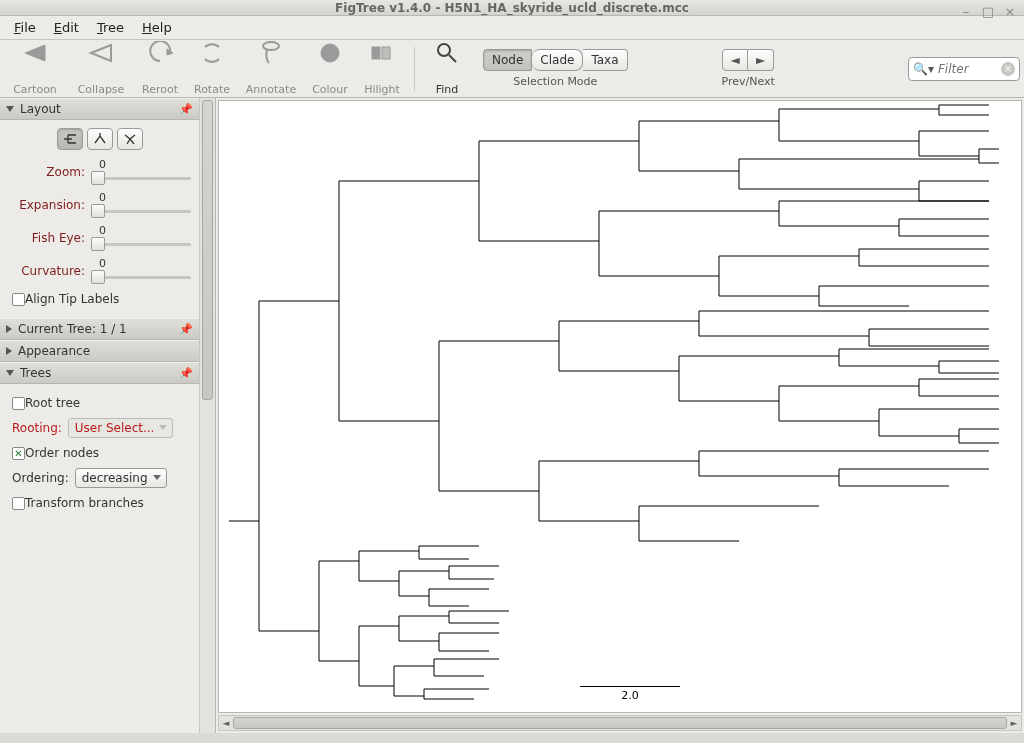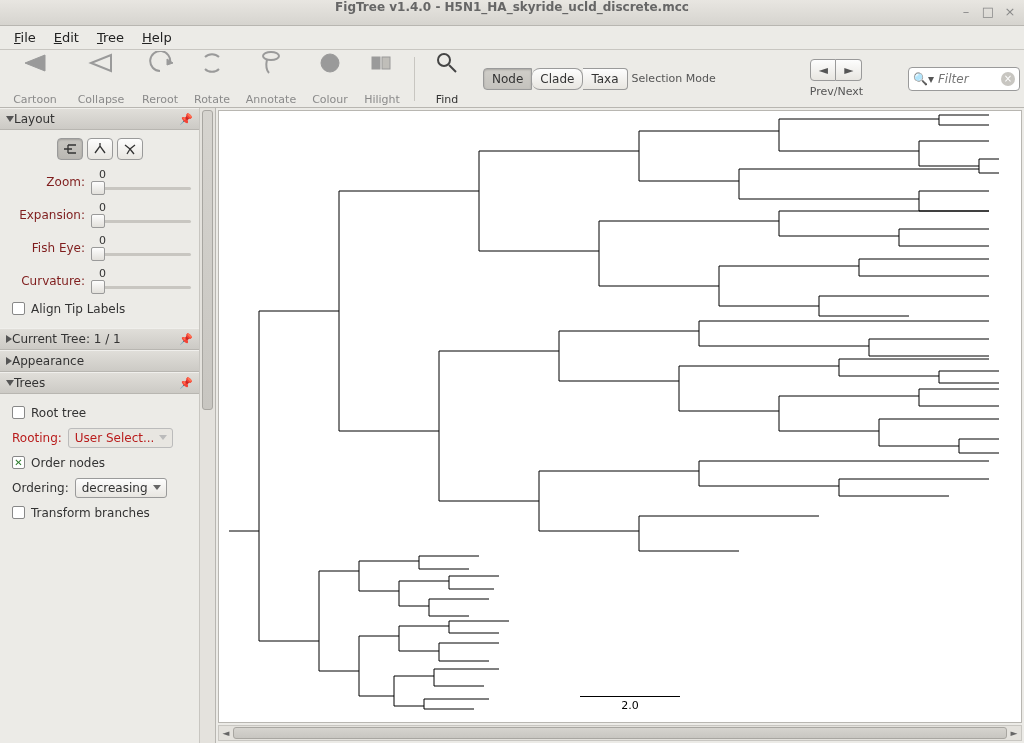--- a/index.html
+++ b/index.html
@@ -1,37 +1,37 @@
 <!DOCTYPE html>
 <html><head>
 <meta charset="utf-8">
 <style>
 * { box-sizing: border-box; margin: 0; padding: 0; font-family: "DejaVu Sans", "Liberation Sans", Arial, sans-serif; }
 body { width: 1024px; height: 743px; background: #dcdad5; overflow: hidden; font-size: 12px; color: #333; }
 
 
-.titlebar { height: 26px; background: linear-gradient(#e8e6e1,#d6d4cf); display:flex; justify-content:center; position:relative; border-bottom:1px solid #b8b6b1; }
+.titlebar { height: 16px; background: linear-gradient(#e8e6e1,#d6d4cf); display:flex; align-items:center; justify-content:center; position:relative; border-bottom:1px solid #b8b6b1; }
 .titlebar .title { font-weight:bold; color:#666; font-size:12px; }
 .titlebar .winbtns { position:absolute; right:6px; top:4px; display:flex; gap:6px; }
 .titlebar .winbtn { width:16px; height:16px; color:#888; font-size:13px; text-align:center; line-height:16px; cursor:default;}
 
 
 .menubar { height:24px; background:#ecebe7; display:flex; align-items:center; padding:0 6px; gap:2px; border-bottom:1px solid #c8c6c1;}
 .menubar .menuitem { padding:3px 8px; color:#222; font-size:13px;}
 .menubar .menuitem span.ul { text-decoration: underline; }
 
 
 .toolbar { height:58px; background:#ecebe7; display:flex; align-items:center; padding:2px 4px; gap:4px; border-bottom:1px solid #b8b6b1;}
 .tool { display:flex; flex-direction:column; align-items:center; justify-content:flex-end; width:62px; height:54px; color:#8a8a8a; gap:18px;}
 .tool .ticon { width:30px; height:28px; display:flex; align-items:center; justify-content:center; }
 .tool .tlabel { font-size:11px; }
 .tool.narrow { width:48px;}
 .tool svg { fill:#9a9a9a; stroke:#9a9a9a; }
 .toolbar .sep { width:1px; height:44px; background:#c8c6c1; margin:0 4px;}
-.selmode { display:flex; flex-direction:row; align-items:center; gap:4px; margin-left:8px;}
+.selmode { display:flex; flex-direction:column; align-items:center; gap:4px; margin-left:8px;}
 .selmode .btnrow { display:flex; gap:0;}
 .togglebtn { border:1px solid #9a9a9a; background:linear-gradient(#fdfdfd,#e8e6e1); padding:3px 8px; font-size:12px; color:#333; border-radius:4px;}
 .togglebtn.first { border-top-right-radius:0; border-bottom-right-radius:0;}
 .togglebtn.mid { border-radius:8px; border-left:none;}
 .togglebtn.last { border-top-left-radius:0; border-bottom-left-radius:0; border-left:none;}
 .togglebtn.active { background:linear-gradient(#d0cec9,#c4c2bd); box-shadow:inset 0 1px 2px rgba(0,0,0,.2);}
 .selmode .caption, .navgroup .caption { font-size:11px; color:#555;}
 .navgroup { display:flex; flex-direction:column; align-items:center; gap:4px; margin-left:90px;}
 .navgroup .btnrow { display:flex;}
 .navbtn { width:26px; height:22px; border:1px solid #9a9a9a; background:linear-gradient(#fdfdfd,#e8e6e1); display:flex; align-items:center; justify-content:center; font-size:12px; color:#555;}
@@ -42,38 +42,38 @@
 .searchbox input { border:none; outline:none; width:60px; font-size:12px; color:#c2410c; font-style:italic; background:transparent; padding-left:4px;}
 .searchbox .clear { width:14px; height:14px; border-radius:50%; background:#c8c6c1; color:#fff; font-size:10px; display:flex; align-items:center; justify-content:center; margin-left:auto;}
 
 
 .main { display:flex; height:635px; }
 .sidepanel { width:216px; background:#ecebe7; border-right:1px solid #b8b6b1; display:flex; flex-direction:row;}
 .sidecontent { flex:1; overflow:hidden;}
 .sidevscroll { width:16px; background:#e4e2dd; border-left:1px solid #c8c6c1; position:relative;}
 .sidevscroll .thumb { position:absolute; left:2px; right:2px; top:2px; height:300px; background:linear-gradient(#d6d4cf,#c8c6c1); border:1px solid #a8a6a1; border-radius:3px;}
 
-.acc-header { height:22px; background:linear-gradient(#e0ded9,#cccac5); border-top:1px solid #f0efec; border-bottom:1px solid #b8b6b1; display:flex; align-items:center; padding:0 6px; font-size:12px; color:#333; position:relative;}
+.acc-header { height:22px; background:linear-gradient(#e0ded9,#cccac5); border-top:1px solid #f0efec; border-bottom:1px solid #b8b6b1; display:flex; align-items:center; padding:0 6px; font-size:12px; color:#333; gap:6px; position:relative;}
 .acc-header .tri { width:0; height:0; }
 .acc-header .tri.down { border-left:4px solid transparent; border-right:4px solid transparent; border-top:6px solid #555;}
 .acc-header .tri.right { border-top:4px solid transparent; border-bottom:4px solid transparent; border-left:6px solid #555;}
 .acc-header .pin { position:absolute; right:6px; top:4px; font-size:11px; color:#666;}
 
 .acc-body { background:#ecebe7; padding:8px 8px 12px 8px; font-size:12px; color:#333;}
 .layout-icons { display:flex; gap:4px; justify-content:center; margin-bottom:8px;}
 .layicon { width:26px; height:22px; border:1px solid #9a9a9a; border-radius:4px; background:linear-gradient(#fdfdfd,#e8e6e1); display:flex; align-items:center; justify-content:center;}
 .layicon.active { background:linear-gradient(#c8c6c1,#bab8b3); box-shadow:inset 0 1px 2px rgba(0,0,0,.2);}
 .slider-row { display:flex; align-items:center; margin:6px 0; gap:6px;}
 .slider-row .lbl { width:78px; text-align:right; color:#7f1d1d;}
 .slider-col { flex:1; display:flex; flex-direction:column; align-items:flex-start;}
 .slider-col .val { font-size:11px; color:#333; margin-left:8px;}
 .slider { width:100px; height:14px; position:relative;}
 .slider .track { position:absolute; left:0; right:0; top:6px; height:3px; background:#c8c6c1; border-radius:2px;}
 .slider .handle { position:absolute; top:0; width:14px; height:14px; background:linear-gradient(#fdfdfd,#e2e0db); border:1px solid #9a9a9a; border-radius:2px;}
-.check-row { display:flex; align-items:flex-start; gap:6px; margin:8px 0 0 4px;}
+.check-row { display:flex; align-items:flex-end; margin:8px 0 0 4px;}
 .chk { width:13px; height:13px; border:1px solid #888; background:#fff; border-radius:2px; display:flex; align-items:center; justify-content:center;}
 .chk.checked::after { content:"✕"; color:#2a7a2a; font-size:10px; font-weight:bold;}
 .subrow { display:flex; align-items:center; gap:6px; margin:8px 0 0 4px;}
 .subrow .lbl { color:#888;}
 .subrow.disabled .lbl, .subrow.disabled .select { color:#b91c1c;}
 .select { border:1px solid #9a9a9a; background:linear-gradient(#fdfdfd,#e8e6e1); padding:2px 18px 2px 6px; border-radius:3px; font-size:12px; position:relative; min-width:88px;}
 .select::after { content:""; position:absolute; right:5px; top:6px; width:0; height:0; border-left:4px solid transparent; border-right:4px solid transparent; border-top:5px solid #666;}
 .select.disabled { border-color:#bbb; background:#e8e6e1; color:#aaa;}
 .select.disabled::after{ border-top-color:#bbb;}
 

